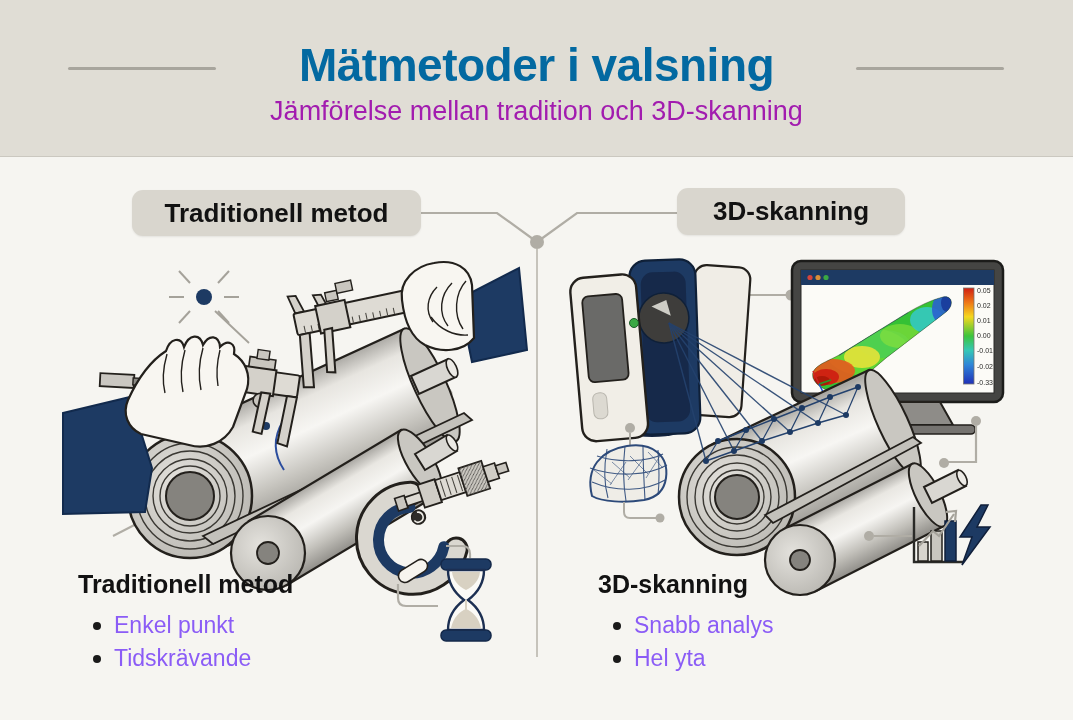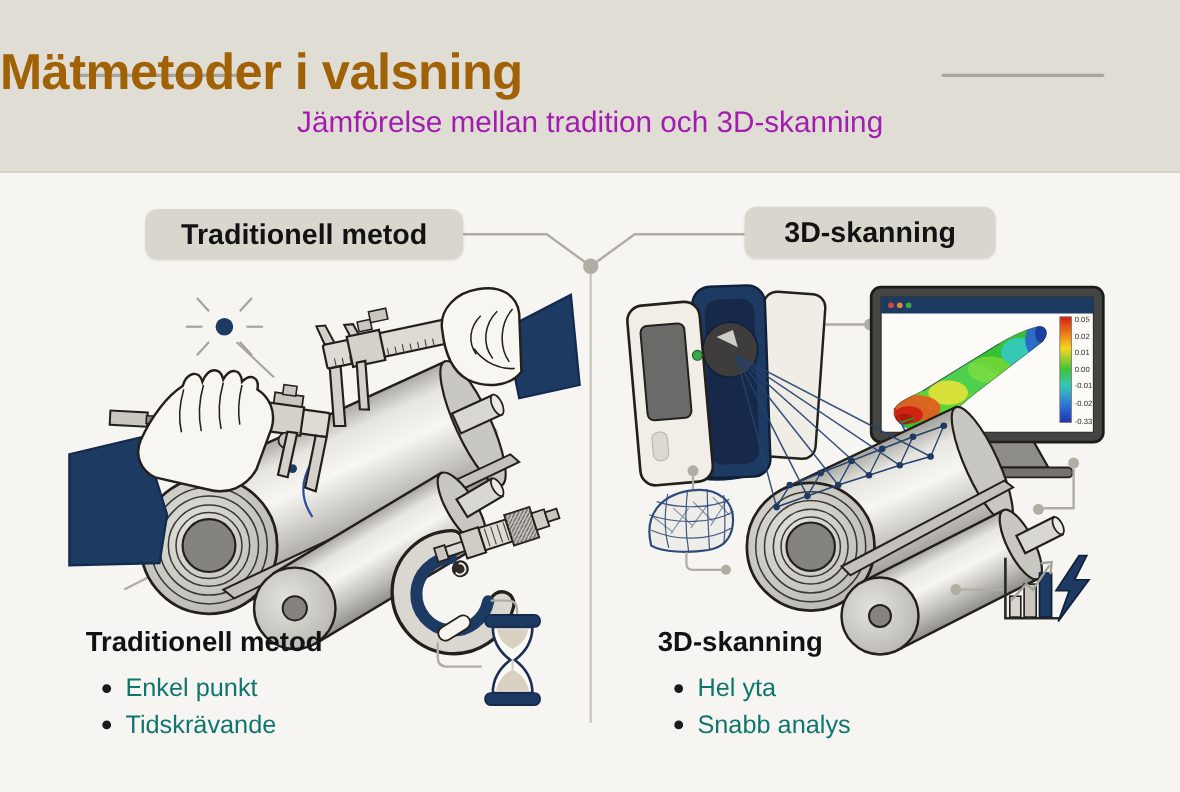--- a/index.html
+++ b/index.html
@@ -5,22 +5,22 @@
   html,body{margin:0;padding:0;background:#f6f5f1;}
   .canvas{
     position:relative;width:1073px;height:720px;overflow:hidden;
     background:#f6f5f1;font-family:"Liberation Sans",sans-serif;color:#161616;
   }
   .header{
     position:absolute;top:0;left:0;width:100%;height:156px;
     background:#e0ddd5;border-bottom:1px solid #cbc8c0;z-index:3;
   }
   .title{
-    position:absolute;top:38px;left:0;width:100%;
-    font-size:46px;font-weight:700;letter-spacing:-0.5px;color:#a16207;
+    position:absolute;top:38px;left:0;width:100%;text-align:center;
+    font-size:46px;font-weight:700;letter-spacing:-0.5px;color:#0369a1;
   }
   .subtitle{
     position:absolute;top:96px;left:0;width:100%;text-align:center;
     font-size:27px;font-weight:400;color:#a21caf;
   }
   .deco-line{position:absolute;top:67px;height:3px;background:#a8a59d;border-radius:2px;}
   .deco-line.left{left:68px;width:148px;}
   .deco-line.right{left:856px;width:148px;}
   .scene{position:absolute;left:0;top:0;width:1073px;height:720px;z-index:1;}
   .badge{
@@ -30,21 +30,21 @@
     box-shadow:0 1px 2px rgba(0,0,0,0.08);
   }
   .badge.trad{left:132px;top:190px;width:289px;height:46px;}
   .badge.scan{left:677px;top:188px;width:228px;height:47px;}
   .summary{position:absolute;z-index:4;}
   .summary.left{left:78px;top:570px;}
   .summary.right{left:598px;top:570px;}
   .summary h3{margin:0;font-size:25px;font-weight:700;color:#121212;}
   .summary ul{list-style:none;margin:10px 0 0 0;padding:0;}
   .summary li{
-    display:flex;align-items:center;font-size:23px;color:#0f766e;
+    display:flex;align-items:center;font-size:23px;color:#8b5cf6;
     line-height:33px;font-weight:400;
   }
   .summary li .dot{
     width:8px;height:8px;border-radius:50%;background:#1a1a1a;
     margin:0 13px 0 15px;flex:0 0 auto;
   }
 </style>
 </head>
 <body>
 
@@ -482,22 +482,22 @@
           <span>Tidskrävande</span>
         </li>
     </ul>
   </div>
 
   <div class="summary right">
     <h3>3D-skanning</h3>
     <ul>
       <li>
           <span class="dot"></span>
-          <span>Hel yta</span>
+          <span>Snabb analys</span>
         </li>
       <li>
           <span class="dot"></span>
-          <span>Snabb analys</span>
+          <span>Hel yta</span>
         </li>
     </ul>
   </div>
 
 </div>
 
 </body></html>

